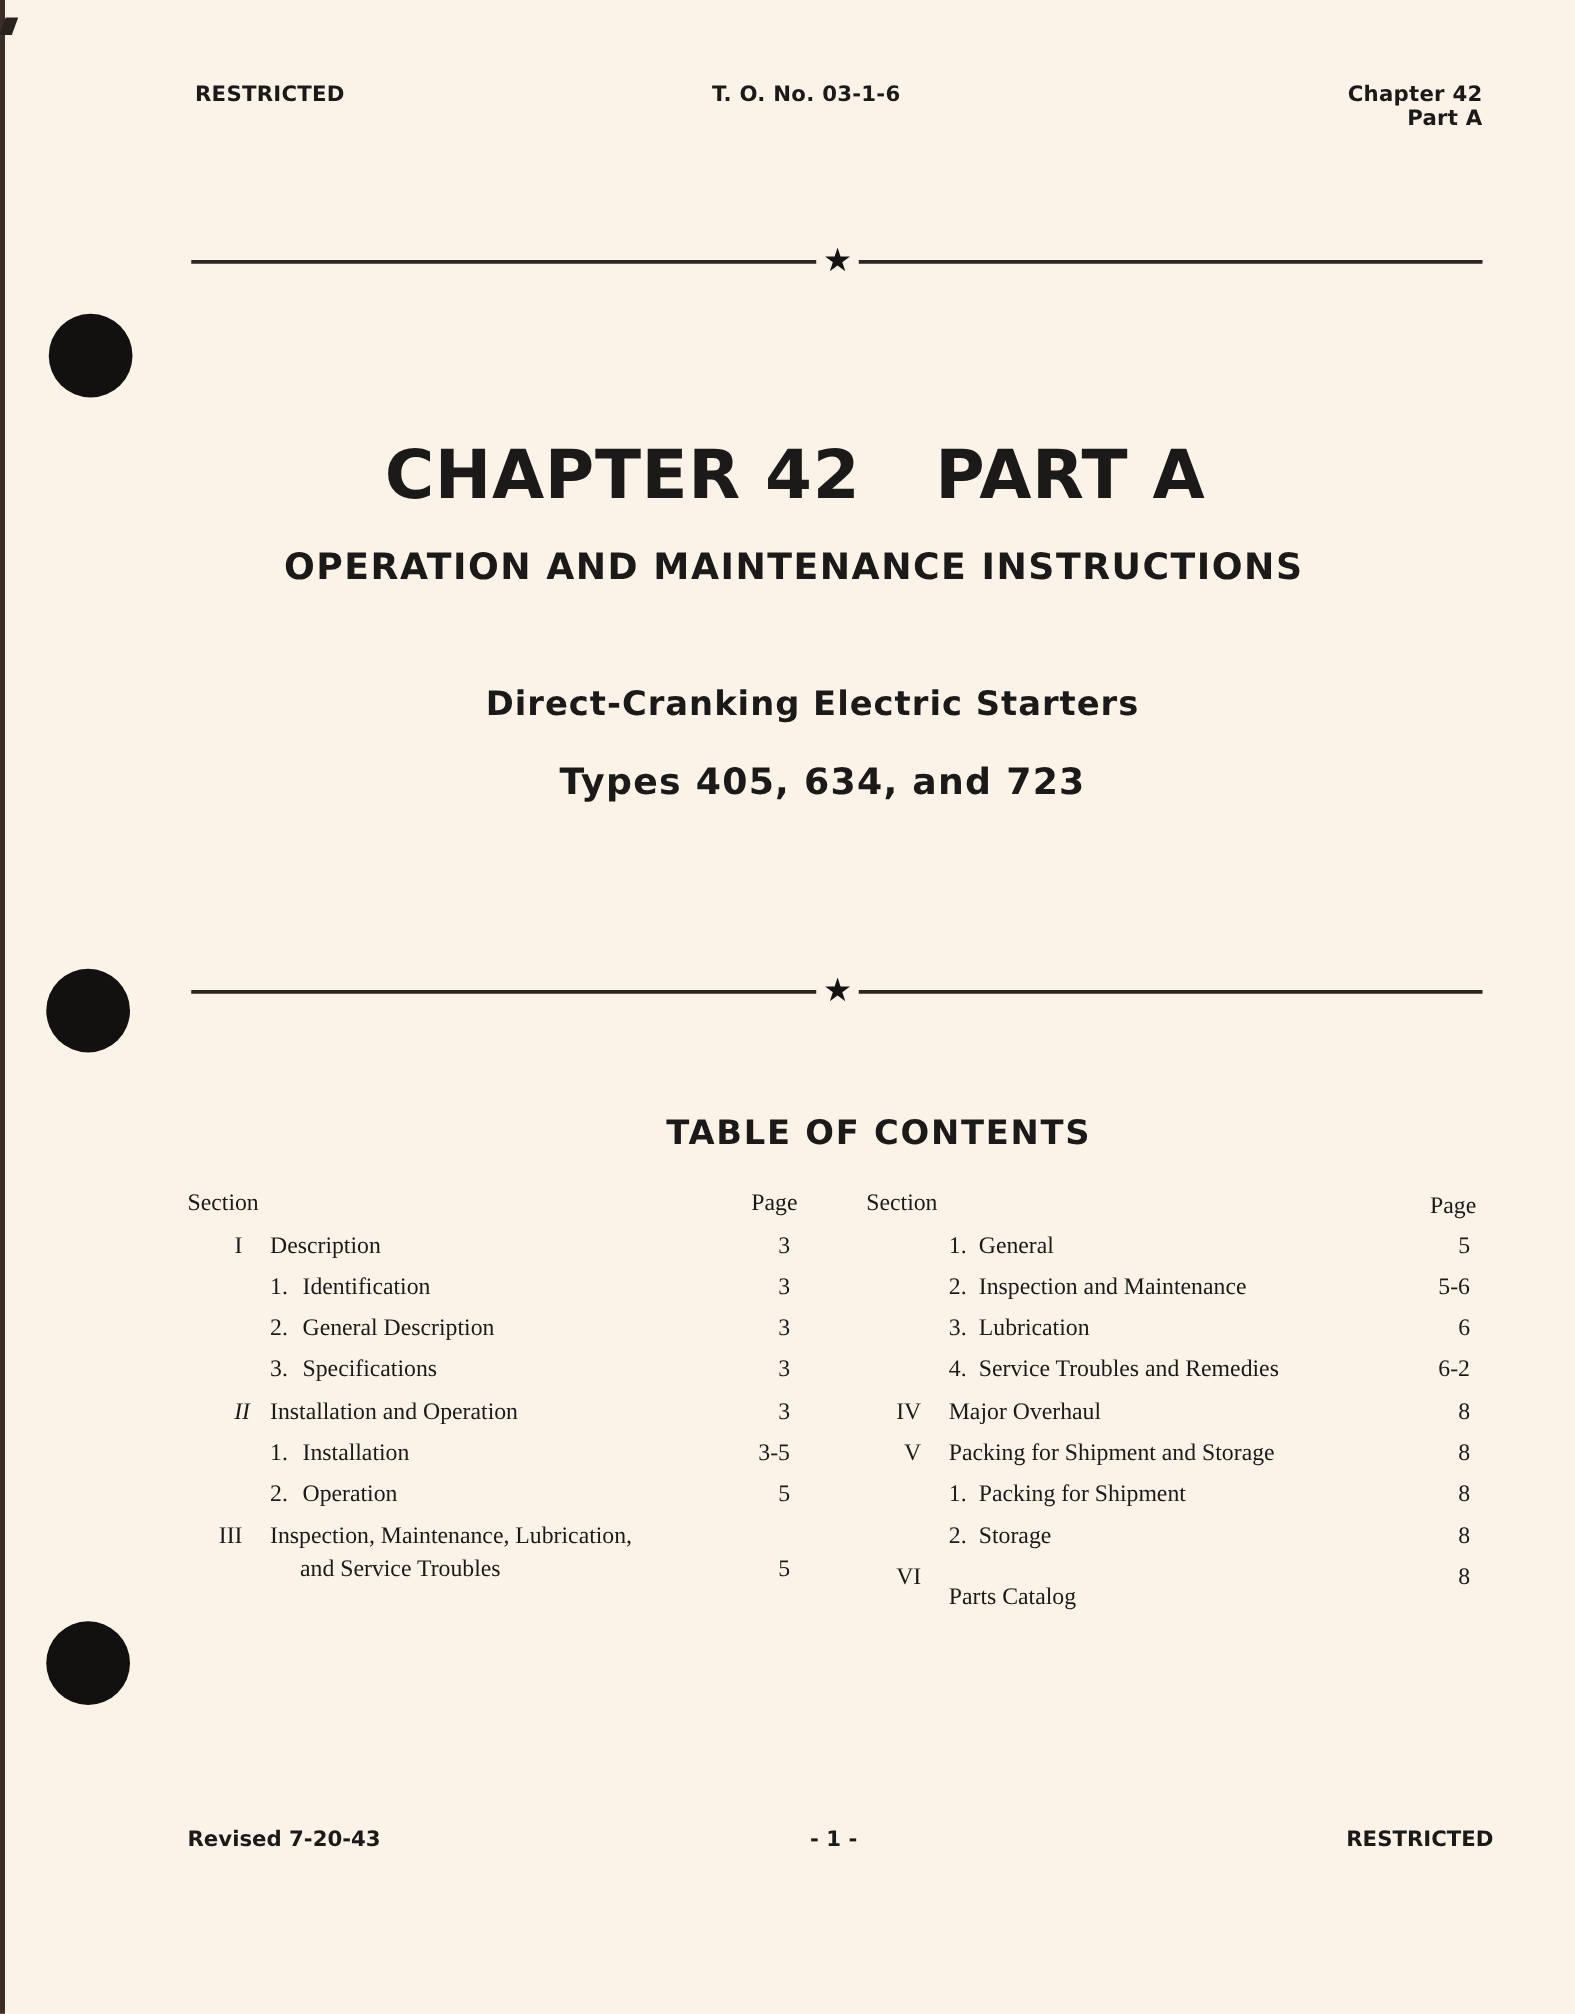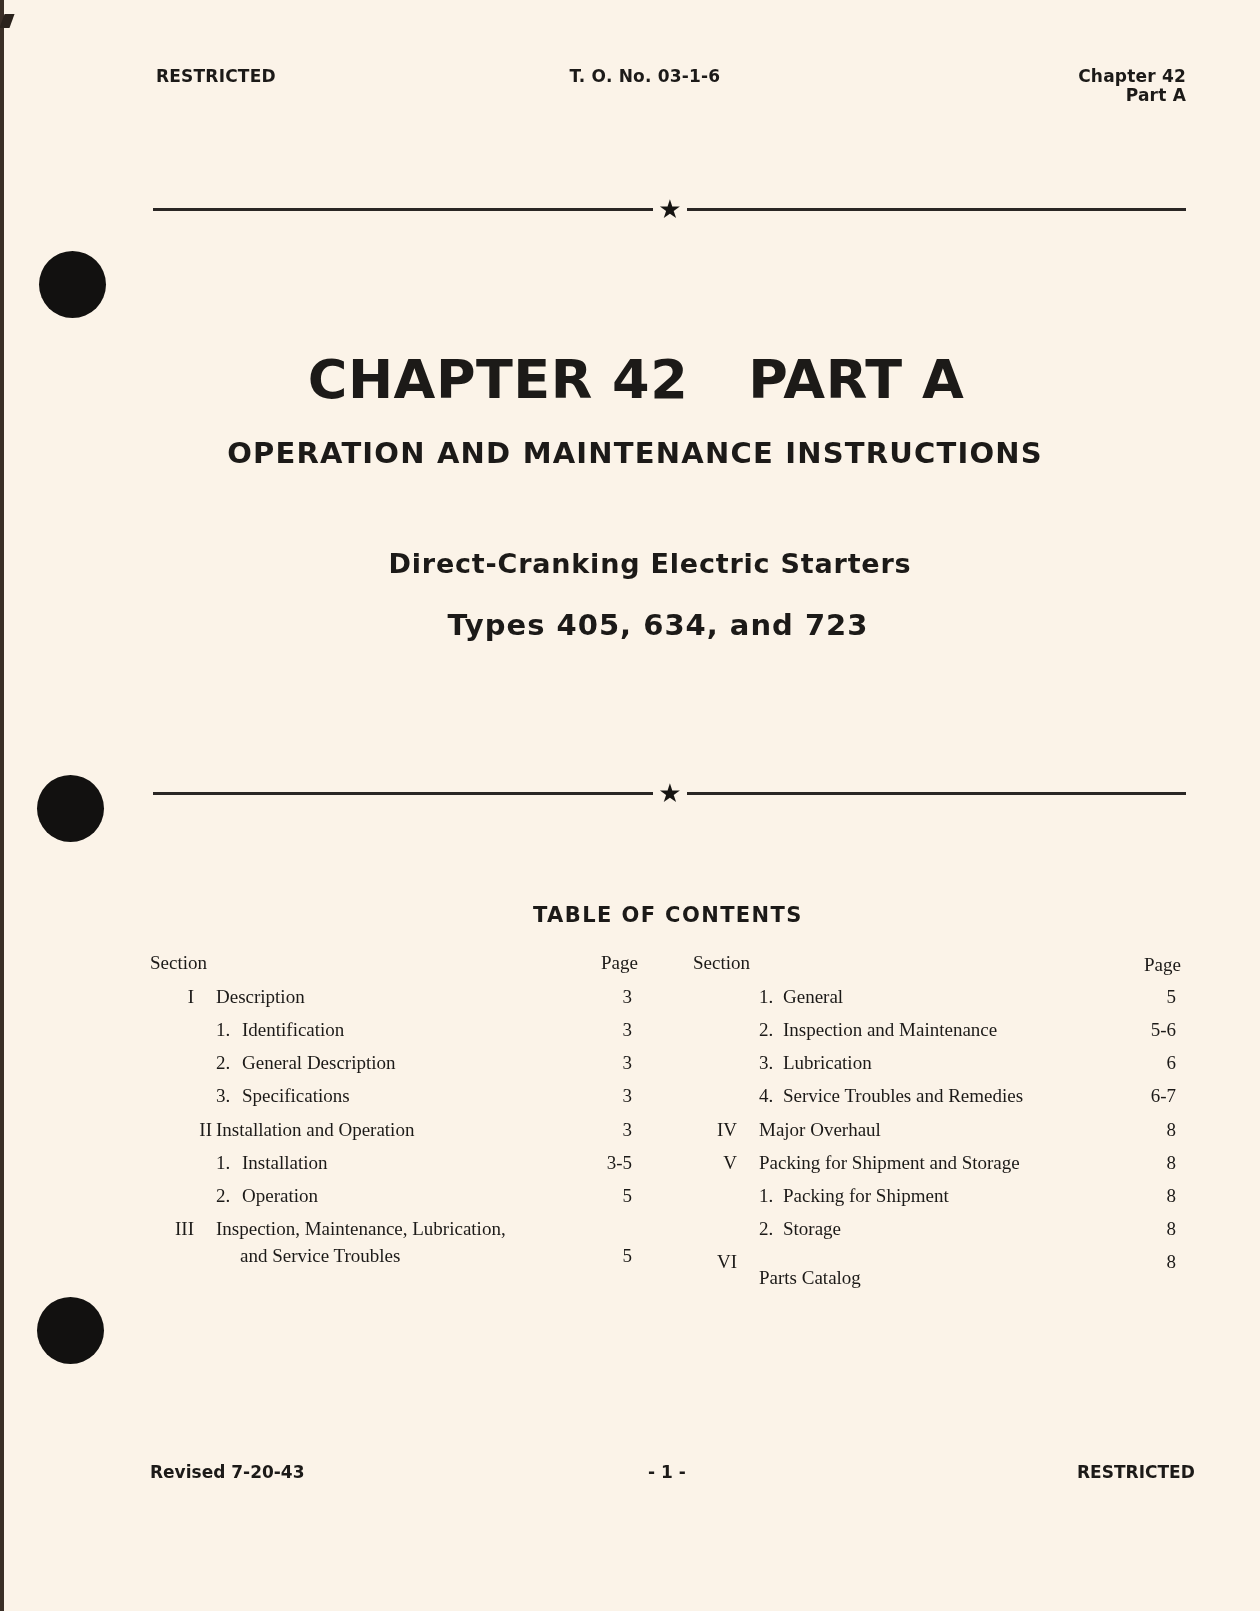--- a/index.html
+++ b/index.html
@@ -23,21 +23,21 @@
   .rule { position: absolute; left: 153px; width: 1033px; height: 3px; background: #2a2624; }
   .star { position: absolute; width: 34px; height: 28px; background: #fbf3e8; text-align: center;
           font-family: "DejaVu Sans", sans-serif; font-size: 26px; line-height: 28px; color: #161412; }
 
   .title-main { top: 348px; left: 0; width: 1260px; text-align: center; font-size: 54px; letter-spacing: 0.5px; padding-left: 12px; box-sizing: border-box; }
   .title-main .gap { display: inline-block; width: 60px; }
   .title-sub { top: 436px; left: 0; width: 1260px; text-align: center; font-size: 29px; letter-spacing: 1.2px; padding-left: 10px; box-sizing: border-box; }
   .title-desc { top: 548px; left: 0; width: 1260px; text-align: center; font-size: 27px; letter-spacing: 0.8px; padding-left: 40px; box-sizing: border-box; }
   .title-types { top: 608px; left: 0; width: 1260px; text-align: center; font-size: 29px; letter-spacing: 1px; padding-left: 56px; box-sizing: border-box; }
 
-  .toc-title { top: 891px; left: 533px; font-size: 21px; letter-spacing: 1.4px; margin-top: 12px; }
+  .toc-title { top: 891px; left: 533px; font-size: 27px; letter-spacing: 1.4px; }
 
   .toc { font-size: 19px; }
   .toc .row { position: absolute; white-space: nowrap; }
   .col-head { top: 952px; }
   .num-roman { width: 44px; text-align: right; }
   .pg { text-align: right; width: 60px; }
   .footer { top: 1462px; font-size: 17px; }
 </style>
 </head>
 <body>
@@ -90,21 +90,21 @@
     <span class="abs" style="left:66px; top:0;">2.</span>
     <span class="abs" style="left:92px; top:0;text-align:center;">General Description</span>
     <span class="abs pg" style="left:422px; top:0;">3</span>
   </div>
   <div class="row" style="left:150px; top:1085px;">
     <span class="abs" style="left:66px; top:0;">3.</span>
     <span class="abs" style="left:92px; top:0;">Specifications</span>
     <span class="abs pg" style="left:422px; top:0;">3</span>
   </div>
   <div class="row" style="left:150px; top:1119px;">
-    <span class="abs num-roman" style="left:18px; top:0;">II</span>
+    <span class="abs num-roman" style="left:6px; top:0;font-style:italic;">II</span>
     <span class="abs" style="left:66px; top:0;">Installation and Operation</span>
     <span class="abs pg" style="left:422px; top:0;">3</span>
   </div>
   <div class="row" style="left:150px; top:1152px;">
     <span class="abs" style="left:66px; top:0;">1.</span>
     <span class="abs" style="left:92px; top:0;">Installation</span>
     <span class="abs pg" style="left:422px; top:0;">3-5</span>
   </div>
   <div class="row" style="left:150px; top:1185px;">
     <span class="abs" style="left:66px; top:0;">2.</span>
@@ -132,21 +132,21 @@
     <span class="abs pg" style="left:423px; top:0;">5-6</span>
   </div>
   <div class="row" style="left:693px; top:1052px;">
     <span class="abs" style="left:66px; top:0;">3.</span>
     <span class="abs" style="left:90px; top:0;">Lubrication</span>
     <span class="abs pg" style="left:423px; top:0;">6</span>
   </div>
   <div class="row" style="left:693px; top:1085px;">
     <span class="abs" style="left:66px; top:0;">4.</span>
     <span class="abs" style="left:90px; top:0;">Service Troubles and Remedies</span>
-    <span class="abs pg" style="left:423px; top:0;">6-7</span>
+    <span class="abs pg" style="left:423px; top:0;">6-2</span>
   </div>
   <div class="row" style="left:693px; top:1119px;">
     <span class="abs num-roman" style="left:0; top:0;">IV</span>
     <span class="abs" style="left:66px; top:0;">Major Overhaul</span>
     <span class="abs pg" style="left:423px; top:0;">8</span>
   </div>
   <div class="row" style="left:693px; top:1152px;">
     <span class="abs num-roman" style="left:0; top:0;">V</span>
     <span class="abs" style="left:66px; top:0;">Packing for Shipment and Storage</span>
     <span class="abs pg" style="left:423px; top:0;">8</span>

